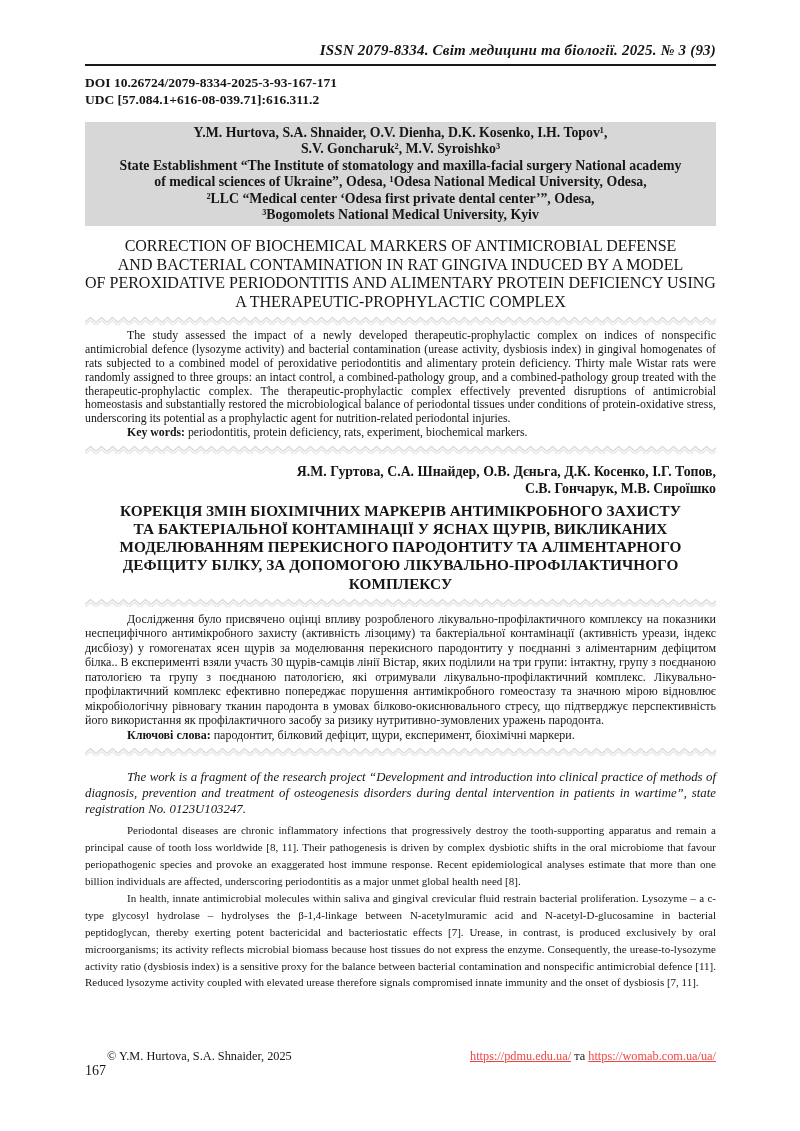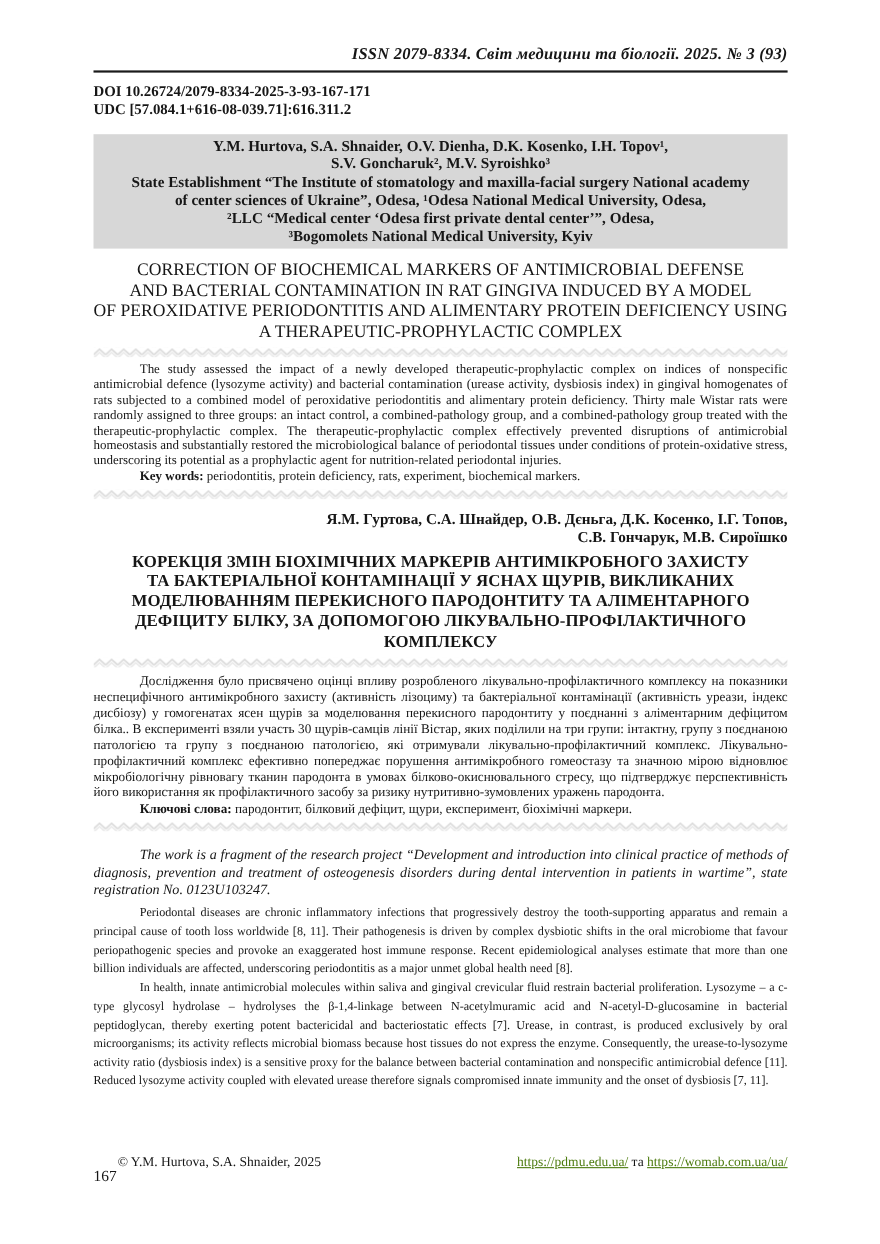--- a/index.html
+++ b/index.html
@@ -30,21 +30,21 @@
   .abstract-uk-text { margin: 5px 0 0 0; text-align: justify; text-indent: 42px; font-size: 12px; line-height: 14.5px; }
   .kw-line-uk { margin: 0; text-align: justify; text-indent: 42px; font-size: 12px; line-height: 14.5px; }
 
   .project-note { margin: 13px 0 0 0; font-style: italic; font-size: 12.8px; line-height: 16px; text-align: justify; text-indent: 42px; }
 
   .body-para { margin: 0; font-size: 11px; line-height: 16.9px; text-align: justify; text-indent: 42px; }
   .body-para.first { margin-top: 5px; }
 
   .footer-row { position: absolute; left: 85px; top: 1049px; width: 631px; display: flex; justify-content: space-between; align-items: flex-start; font-size: 12.3px; line-height: 14px; }
   .copyright { padding-left: 22px; }
-  .footer-links a { color: #4d7c0f; text-decoration: underline; cursor: pointer; }
+  .footer-links a { color: #ef4444; text-decoration: underline; cursor: pointer; }
   .page-number { position: absolute; left: 85px; top: 1063px; width: 631px; font-size: 14px; }
 
   .svg-defs { position: absolute; width: 0; height: 0; }
 </style>
 </head>
 <body>
 
 <svg class="svg-defs" aria-hidden="true">
   <defs>
     <pattern id="zz" width="11" height="9" patternUnits="userSpaceOnUse">
@@ -62,21 +62,21 @@
 
     <div class="doi-udc">
       <div>DOI 10.26724/2079-8334-2025-3-93-167-171</div>
       <div>UDC [57.084.1+616-08-039.71]:616.311.2</div>
     </div>
 
     <div class="authors-box">
       <div>Y.M. Hurtova, S.A. Shnaider, O.V. Dienha, D.K. Kosenko, I.H. Topov¹,</div>
       <div>S.V. Goncharuk², M.V. Syroishko³</div>
       <div>State Establishment “The Institute of stomatology and maxilla-facial surgery National academy</div>
-      <div>of  center sciences of Ukraine”, Odesa, ¹Odesa National Medical University, Odesa,</div>
+      <div>of  medical sciences of Ukraine”, Odesa, ¹Odesa National Medical University, Odesa,</div>
       <div>²LLC “Medical center ‘Odesa first private dental center’”, Odesa,</div>
       <div>³Bogomolets National Medical University, Kyiv</div>
     </div>
 
     <h1 class="title-en">
       <div>CORRECTION OF BIOCHEMICAL MARKERS OF ANTIMICROBIAL DEFENSE</div>
       <div>AND BACTERIAL CONTAMINATION IN RAT GINGIVA INDUCED BY A MODEL</div>
       <div>OF PEROXIDATIVE PERIODONTITIS AND ALIMENTARY PROTEIN DEFICIENCY USING</div>
       <div>A THERAPEUTIC-PROPHYLACTIC COMPLEX</div>
     </h1>

